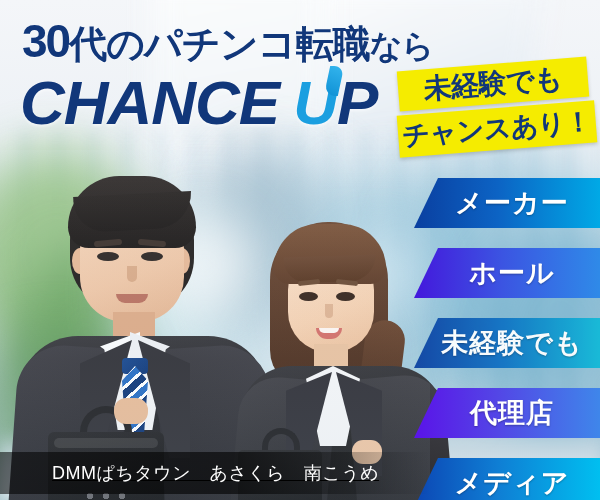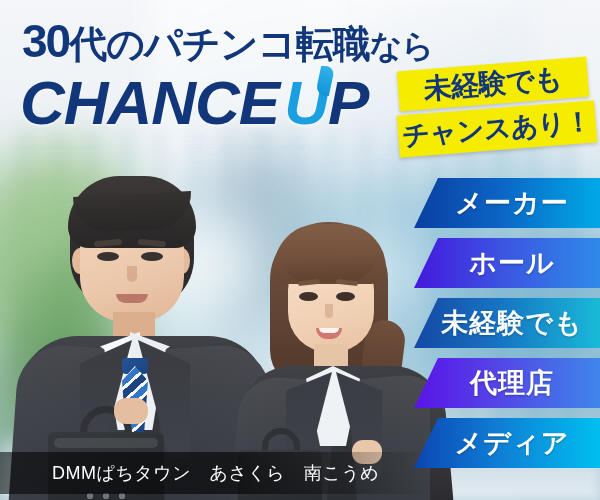--- a/index.html
+++ b/index.html
@@ -163,21 +163,21 @@
   .headline .num{font-size:46px;font-weight:700;letter-spacing:-2px;}
   .headline .sm{font-size:32px;}
 
   
   .logo{
     position:absolute;left:20px;top:72px;white-space:nowrap;
     font-size:62px;line-height:1;font-weight:700;font-style:italic;
     letter-spacing:-1px;color:#11377a;
     text-shadow:0 2px 3px rgba(255,255,255,.55);
   }
-  .logo .up{margin-left:5px;}
+  .logo .up{margin-left:14px;}
   .logo .u-wrap{position:relative;display:inline-block;color:#1b9fe0;}
   .logo .u-wrap::after{
     content:"";position:absolute;right:-4px;top:-6px;
     width:14px;height:30px;border-radius:0 10px 0 12px;
     background:linear-gradient(200deg,#35b6ee,#0d8fd4);
     transform:skewX(-12deg);
   }
 
   
   .badge{position:absolute;left:398px;top:58px;width:198px;height:98px;}
@@ -192,21 +192,21 @@
   .badge-row.r2{top:50px;width:198px;height:42px;transform:rotate(-4.5deg);}
   .badge-row span{
     position:absolute;left:50%;top:50%;transform:translate(-50%,-50%);
     font-size:28px;line-height:1;letter-spacing:-.5px;
   }
   .badge-row.r2 span{font-size:27px;}
 
   
   .cats{position:absolute;right:0;top:178px;width:186px;}
   .cat{
-    position:relative;height:50px;margin-bottom:10px;width:186px;
+    position:relative;height:50px;margin-bottom:20px;width:186px;
     clip-path:polygon(24px 0,100% 0,100% 100%,0 100%);
     display:flex;align-items:center;
     box-shadow:0 2px 5px rgba(0,0,0,.16);
   }
   .cat span{
     width:100%;text-align:center;
     color:#ffffff;font-weight:700;font-size:27px;letter-spacing:1px;
     text-shadow:0 1px 2px rgba(0,0,0,.28);
     padding-left:10px;
   }
@@ -219,21 +219,21 @@
   .cat.c5::before{
     content:"";position:absolute;left:-26px;top:0;width:34px;height:100%;
     background:linear-gradient(90deg,#0a2f84,#0c46b4);
     clip-path:polygon(24px 0,100% 0,76% 100%,0 100%);
   }
 
   
   .footer{
     position:absolute;left:0;top:452px;width:430px;height:42px;
     background:linear-gradient(90deg,rgba(0,0,0,.55) 0%,rgba(0,0,0,.62) 55%,rgba(0,0,0,0) 100%);
-    display:flex;align-items:center;
+    display:flex;align-items:center;text-decoration:underline;
   }
   .footer span{
     color:#ffffff;font-size:18px;font-weight:400;letter-spacing:.5px;
     padding-left:52px;white-space:nowrap;
   }
 </style>
 </head>
 <body>
 
 <div id="banner">

